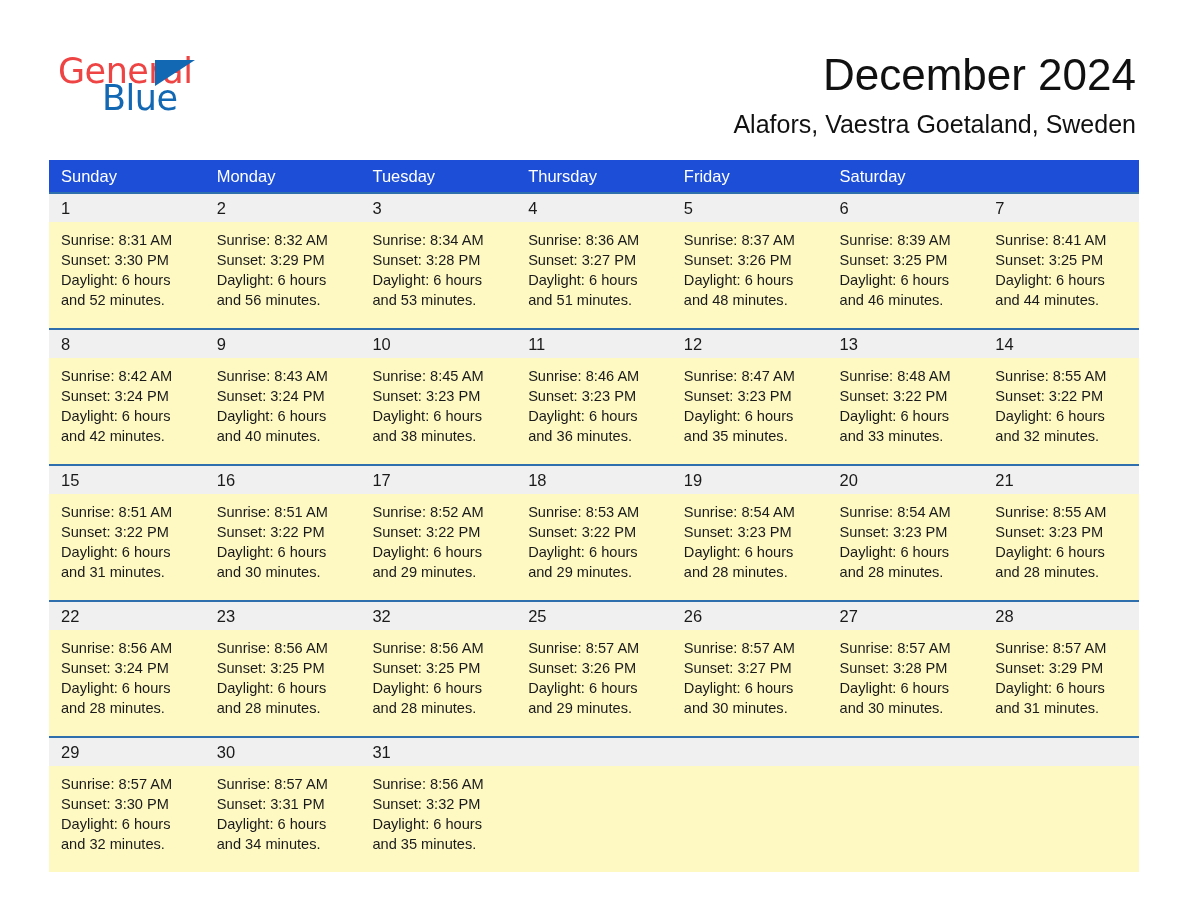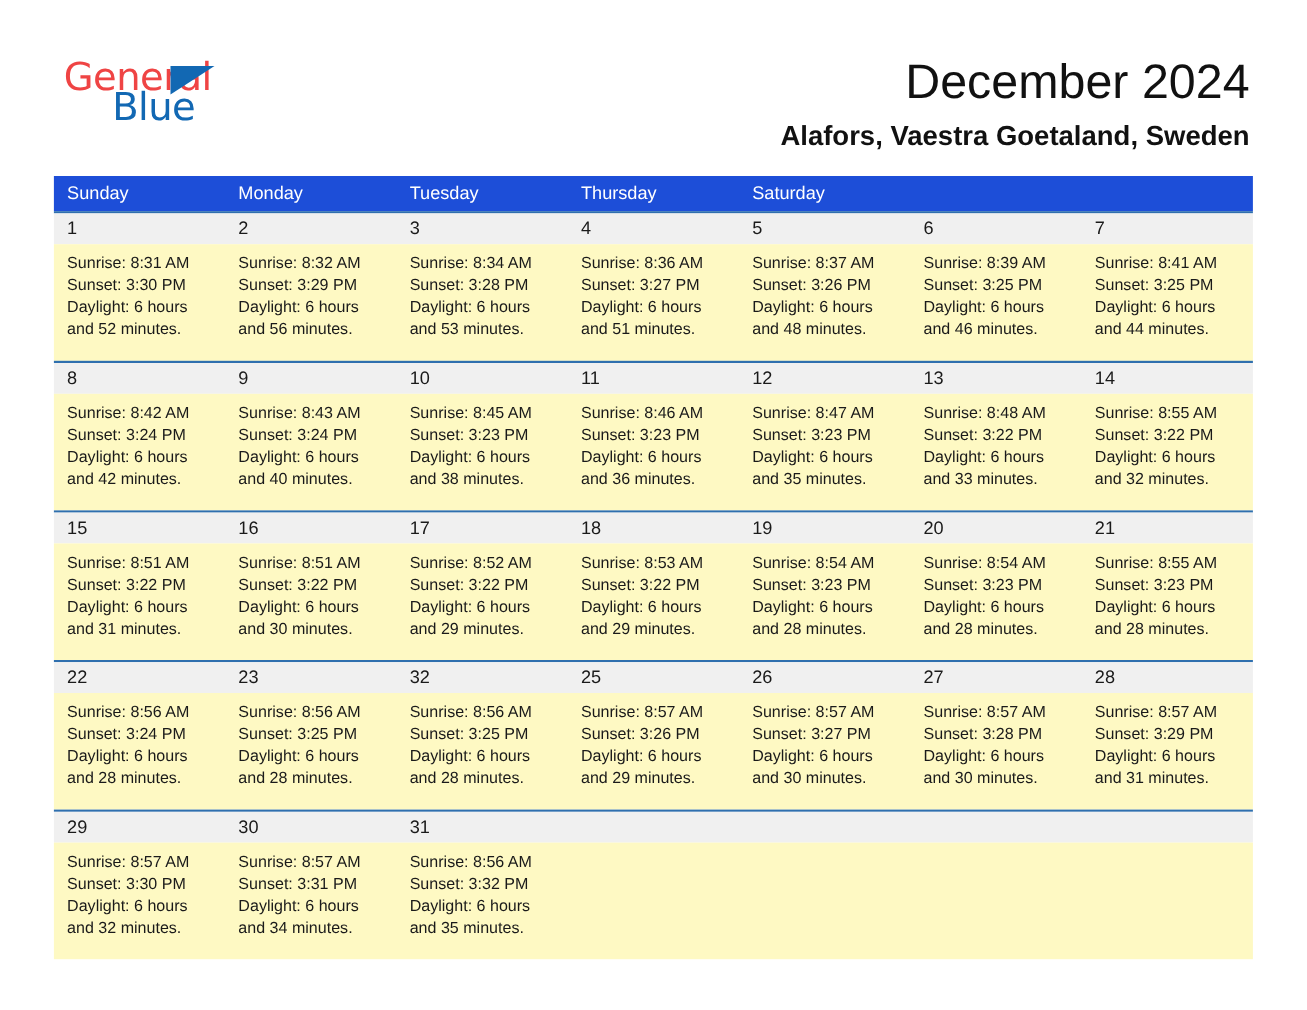--- a/index.html
+++ b/index.html
@@ -74,21 +74,21 @@
   }
   .month-title {
     font-size: 44px;
     font-weight: 400;
     line-height: 1.12;
     color: #111111;
     letter-spacing: 0px;
   }
   .location {
     font-size: 25px;
-    font-weight: 700;
+    font-weight: 400;
     line-height: 1.3;
     color: #111111;
     margin-top: 9px;
   }
 
   
   .calendar {
     margin: 19px 49px 0 49px;
     width: 1090px;
     box-sizing: border-box;
@@ -160,20 +160,21 @@
     </div>
 
   </div>
 
   <div class="calendar">
     <div class="weekheader" id="dow-header">
         <div class="dow">Sunday</div>
         <div class="dow">Monday</div>
         <div class="dow">Tuesday</div>
         <div class="dow">Thursday</div>
+        <div class="dow">Friday</div>
         <div class="dow">Saturday</div>
       </div>
     <div id="weeks-container">
         <div class="week">
           <div class="daynum-row">
             <div class="daynum">1</div>
             <div class="daynum">2</div>
             <div class="daynum">3</div>
             <div class="daynum">4</div>
             <div class="daynum">5</div>

